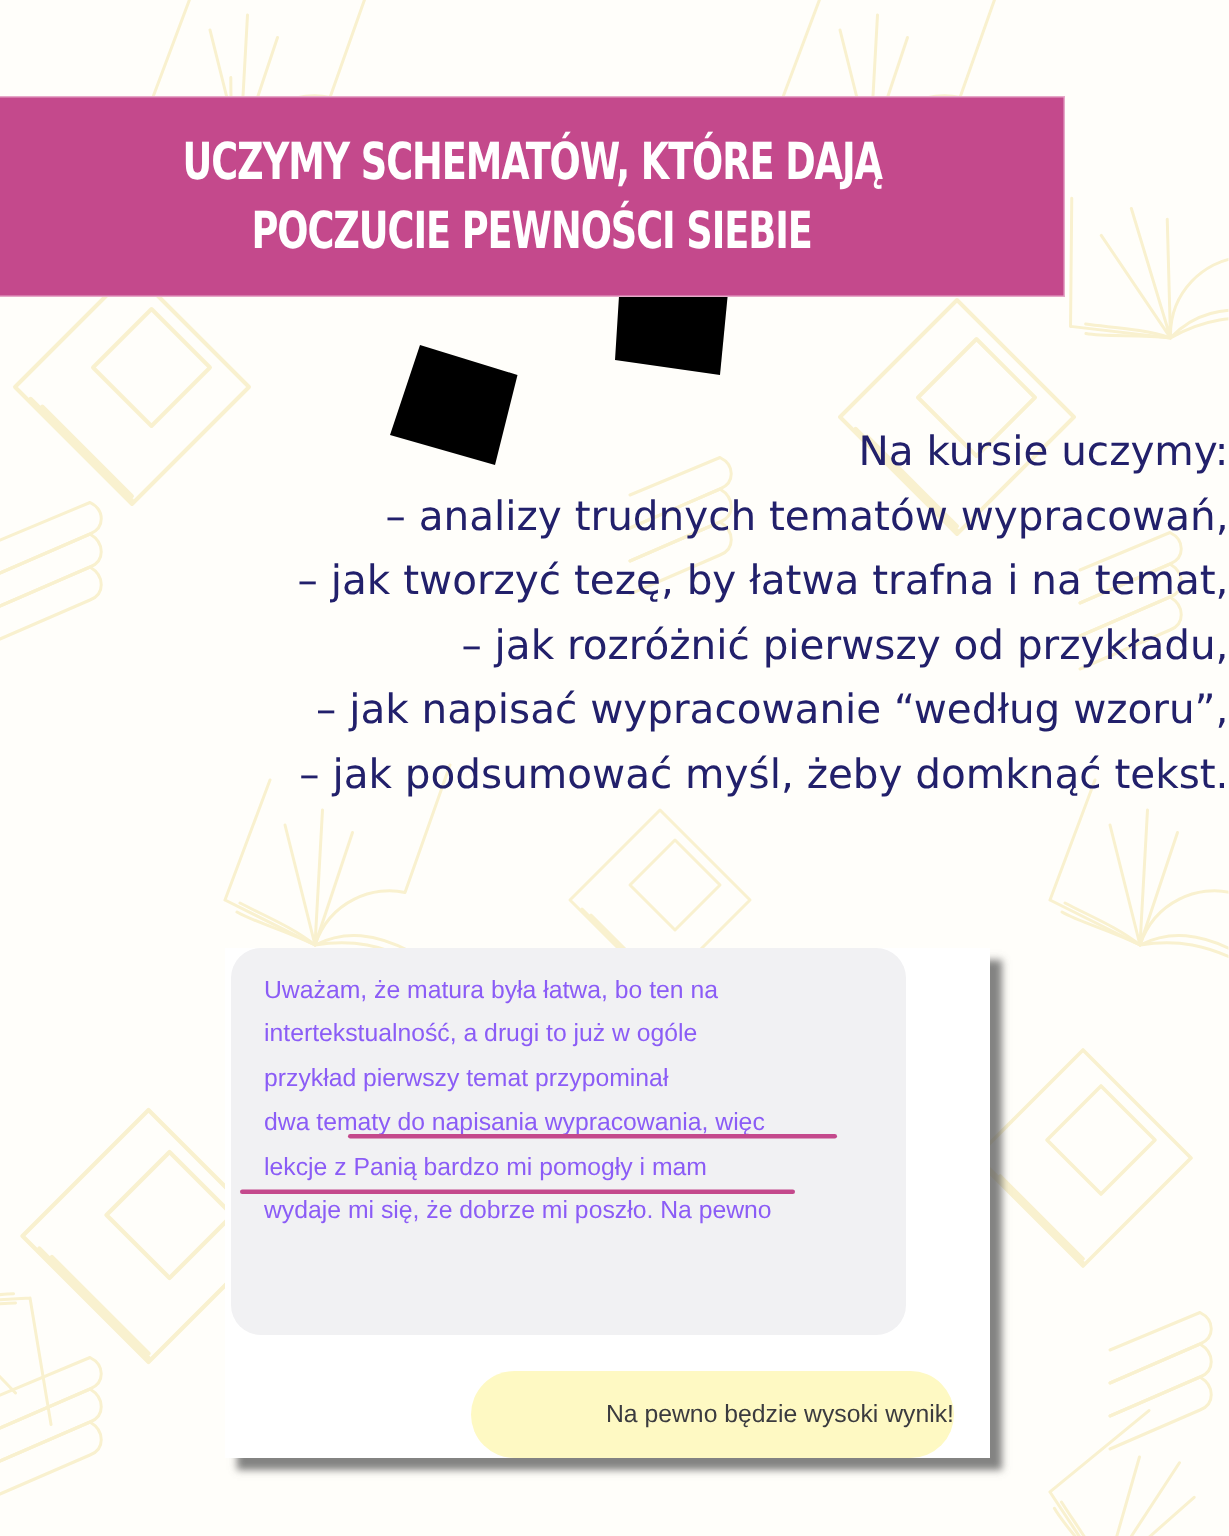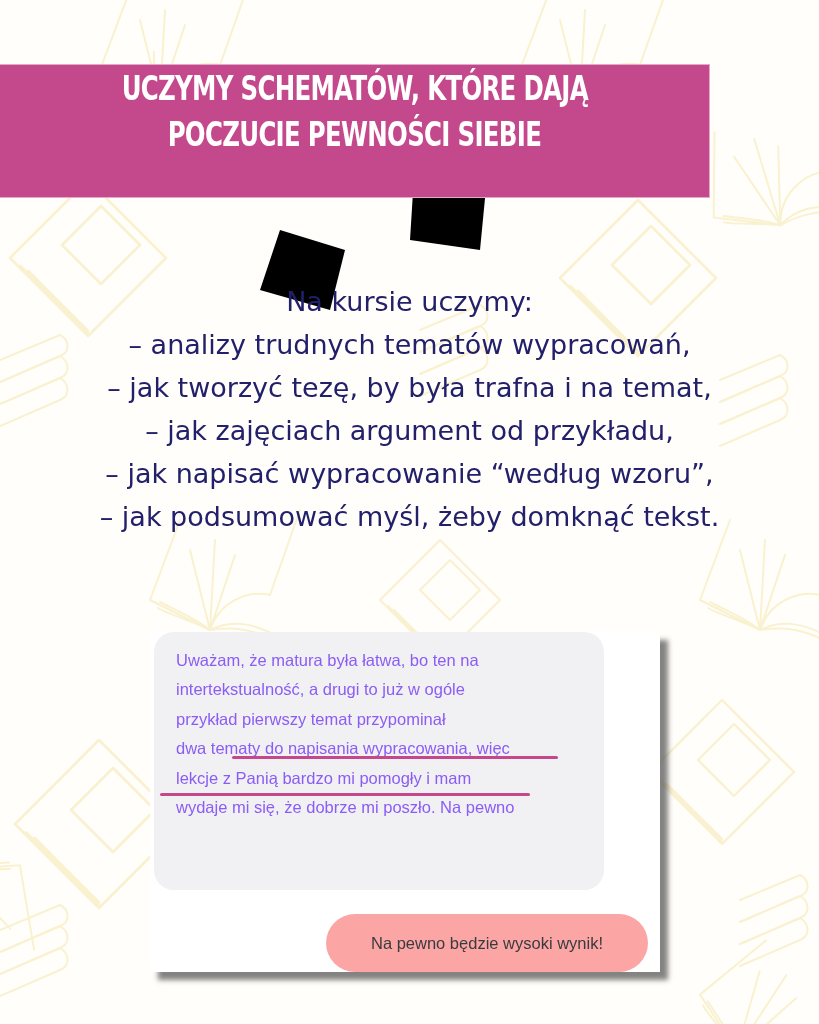--- a/index.html
+++ b/index.html
@@ -7,31 +7,31 @@
     width: 819px; height: 1024px; overflow: hidden; position: relative;
     background: #fffefa;
     font-family: "Liberation Sans", sans-serif;
   }
   .bg-pattern { position: absolute; left: 0; top: 0; width: 819px; height: 1024px; z-index: 0; }
   .bg-pattern g { fill: none; stroke: #f9f1cf; stroke-width: 2; stroke-linejoin: round; stroke-linecap: round; }
 
   .banner {
     position: absolute; left: 0; top: 64px; width: 710px; height: 134px;
     background: #c4498c; border: 1px solid #e6a8c8; border-left: none; box-sizing: border-box;
-    z-index: 2; display: flex; flex-direction: column; align-items: center; justify-content: flex-start;
+    z-index: 2; display: flex; flex-direction: column; align-items: center; justify-content: center;
   }
   .banner-line {
     color: #ffffff; font-family: "DejaVu Sans", sans-serif; font-weight: bold;
     font-size: 34px; line-height: 46px; letter-spacing: -1px;
     transform: scaleX(0.72); white-space: nowrap; text-transform: uppercase;
   }
 
   .course-list {
     position: absolute; left: 0; top: 280px; width: 819px; z-index: 2;
-    text-align: center; color: #22206b;
+    text-align: right; color: #22206b;
     font-family: "DejaVu Sans", sans-serif; font-size: 27px; line-height: 43px;
   }
   .course-list .line { display: block; white-space: nowrap; }
 
   .chat-card {
     position: absolute; left: 150px; top: 632px; width: 510px; height: 340px;
     background: #ffffff; z-index: 2;
     box-shadow: 8px 8px 5px rgba(90,90,90,0.75);
   }
   .bubble-in {
@@ -39,23 +39,23 @@
     background: #f1f1f3; border-radius: 20px; box-sizing: border-box;
     padding: 14px 18px 0 22px;
   }
   .bubble-in .msg-line {
     display: block; color: #8b5cf6; font-size: 16.5px; line-height: 29.4px; white-space: nowrap;
   }
   .underline {
     position: absolute; height: 2.5px; background: #c4498c; border-radius: 2px;
   }
   .bubble-out {
-    position: absolute; right: 12px; top: 282px; height: 58px; width: 322px;
-    background: #fca5a5; border-radius: 29px;
-    display: flex; align-items: center; justify-content: center;
+    position: absolute; right: 24px; top: 282px; height: 58px; width: 322px;
+    background: #fef9c3; border-radius: 29px;
+    display: flex; align-items: center; justify-content: flex-end;
     color: #3b3b3f; font-size: 16.5px;
   }
 </style>
 </head>
 <body>
 
 <svg class="bg-pattern" viewBox="0 0 819 1024" xmlns="http://www.w3.org/2000/svg">
   <defs>
     <g id="openbook">
       <path d="M0 40 L30 -40 M0 40 L60 70 M60 70 C70 40 100 30 120 35 L150 -50"></path>
@@ -98,22 +98,22 @@
 </svg>
 
 <div class="banner">
   <div class="banner-line">UCZYMY SCHEMATÓW, KTÓRE DAJĄ</div>
   <div class="banner-line">POCZUCIE PEWNOŚCI SIEBIE</div>
 </div>
 
 <div class="course-list">
   <span class="line">Na kursie uczymy:</span>
   <span class="line">– analizy trudnych tematów wypracowań,</span>
-  <span class="line">– jak tworzyć tezę, by była trafna i na temat,</span>
-  <span class="line">– jak zajęciach argument od przykładu,</span>
+  <span class="line">– jak tworzyć tezę, by łatwa trafna i na temat,</span>
+  <span class="line">– jak rozróżnić pierwszy od przykładu,</span>
   <span class="line">– jak napisać wypracowanie “według wzoru”,</span>
   <span class="line">– jak podsumować myśl, żeby domknąć tekst.</span>
 </div>
 
 <div class="chat-card">
   <div class="bubble-in">
     <span class="msg-line">Uważam, że matura była łatwa, bo ten na</span>
     <span class="msg-line">intertekstualność, a drugi to już w ogóle</span>
     <span class="msg-line">przykład pierwszy temat przypominał</span>
     <span class="msg-line">dwa tematy do napisania wypracowania, więc</span>

